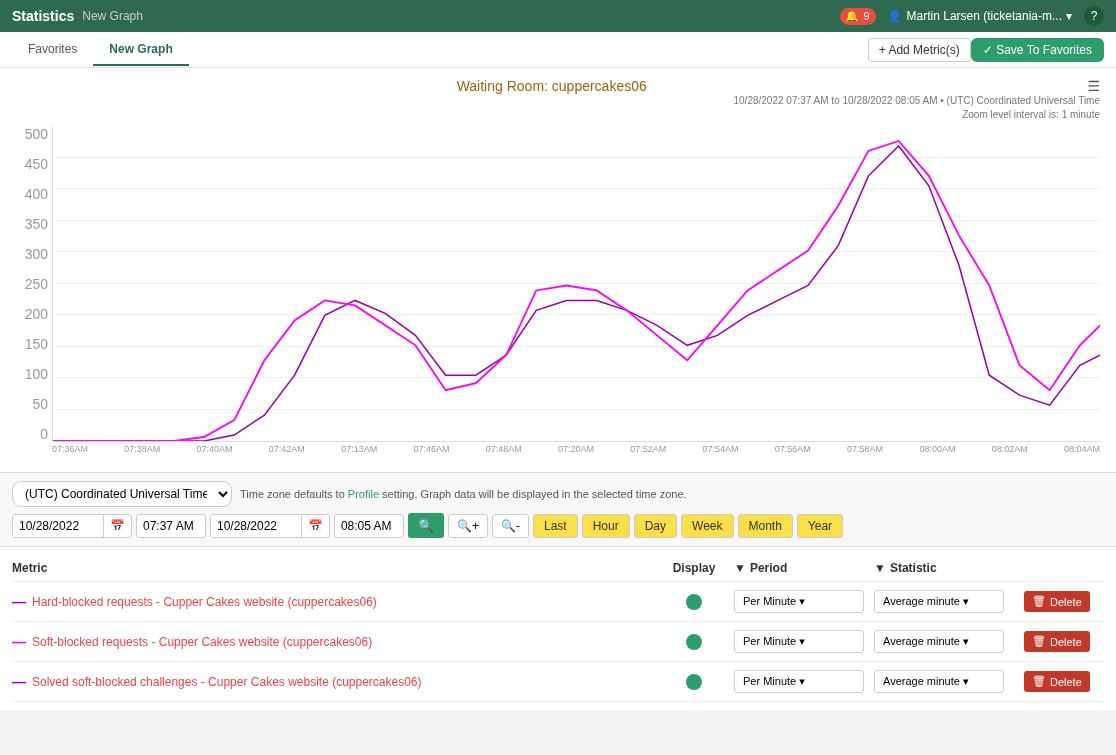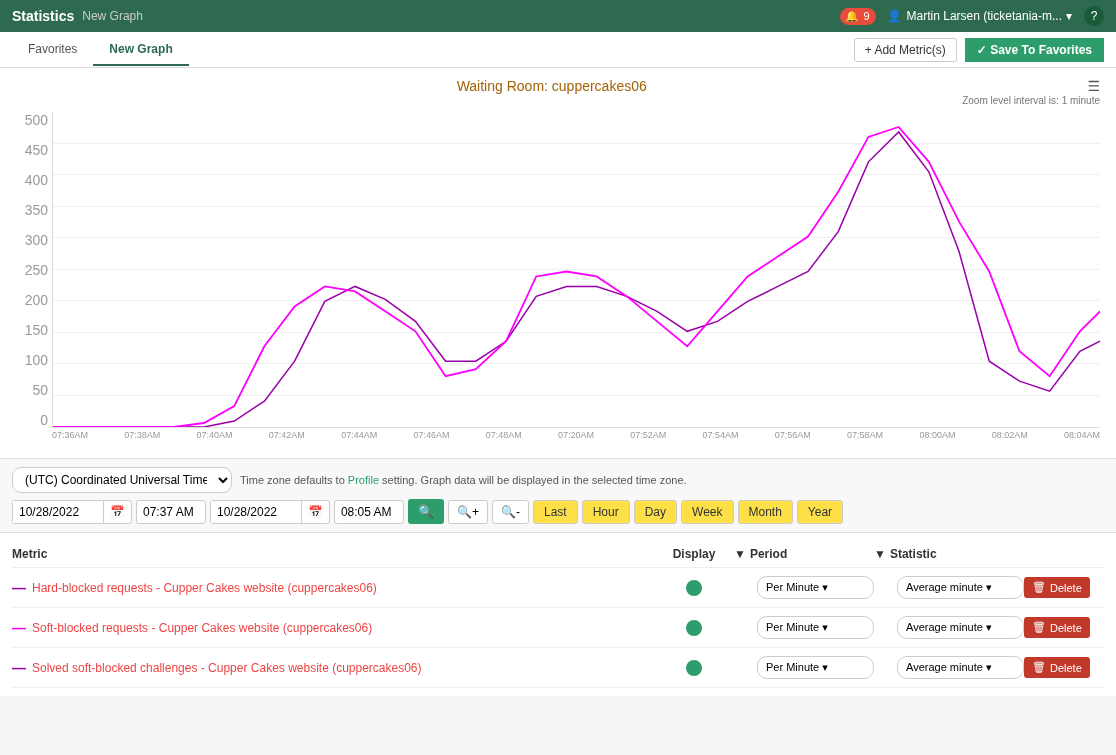--- a/index.html
+++ b/index.html
@@ -52,39 +52,38 @@
     }
     .tab-bar-left { display: flex; gap: 0; }
     .tab {
       padding: 8px 16px;
       cursor: pointer;
       font-size: 12px;
       border-bottom: 2px solid transparent;
       color: #555;
     }
     .tab.active { border-bottom: 2px solid #2d6a4f; color: #2d6a4f; font-weight: bold; }
-    .tab-bar-right { display: flex; gap: 8px; }
+    .tab-bar-right { display: flex; }
     .btn-add-metric {
       background: white;
       border: 1px solid #ccc;
       padding: 4px 10px;
       border-radius: 3px;
       cursor: pointer;
       font-size: 12px;
       color: #333;
     }
     .btn-save-favorites {
       background: #2d9e6b;
       border: none;
       padding: 4px 12px;
-      border-radius: 0;
+      border-radius: 6px;
       cursor: pointer;
       font-size: 12px;
       color: white;
-      font-weight: bold;
     }
 
     
     .chart-container {
       background: white;
       padding: 10px 16px 6px;
       border-bottom: 1px solid #ddd;
     }
     .chart-header { text-align: center; margin-bottom: 2px; }
     .chart-title { font-size: 14px; color: #a16207; }
@@ -206,21 +205,21 @@
       border-bottom: 1px solid #f0f0f0;
       font-size: 12px;
     }
     .metric-color-dash { width: 16px; margin-right: 4px; font-size: 14px; font-weight: bold; }
     .metric-name { flex: 1; color: #ef4444; }
     .display-toggle {
       width: 16px; height: 16px; border-radius: 50%; border: 2px solid #2d9e6b;
       background: #2d9e6b; margin: 0 auto; cursor: pointer;
     }
     .period-dropdown, .statistic-dropdown {
-      background: white; border: 1px solid #ccc; border-radius: 10px; padding: 4px 8px; font-size: 11px; cursor: pointer; width: 130px; display: flex; align-items: center; justify-content: space-between; margin-left: 23px;
+      background: white; border: 1px solid #ccc; border-radius: 3px; padding: 4px 8px; font-size: 11px; cursor: pointer; width: 130px; display: flex; align-items: center; justify-content: space-between;
     }
     .btn-delete {
       background: #c0392b; border: none; color: white; padding: 4px 8px; border-radius: 3px; cursor: pointer; font-size: 11px; display: flex; align-items: center; gap: 4px;
     }
 
     svg.chart-svg { position: absolute; top: 0; left: 0; width: 100%; height: 100%; }
   </style>
 </head>
 <body>
 
@@ -252,20 +251,21 @@
     <button class="btn-add-metric">+ Add Metric(s)</button>
     <button class="btn-save-favorites">✓ Save To Favorites</button>
   </div>
 </div>
 
 <div class="chart-container">
   <div class="chart-header">
     <span class="chart-menu-icon">☰</span>
     <div class="chart-title">Waiting Room: cuppercakes06</div>
     <div class="chart-meta">
+      <div>10/28/2022 07:37 AM to 10/28/2022 08:05 AM • (UTC) Coordinated Universal Time</div>
       <div>Zoom level interval is: 1 minute</div>
     </div>
   </div>
 
   <div class="chart-wrapper">
 
     <div class="chart-y-axis">
       <span class="y-label">0</span>
       <span class="y-label">50</span>
       <span class="y-label">100</span>
@@ -371,21 +371,21 @@
             1040,200
           "></polyline>
       </svg>
     </div>
 
     <div class="chart-x-axis">
       <span class="x-label">07:36AM</span>
       <span class="x-label">07:38AM</span>
       <span class="x-label">07:40AM</span>
       <span class="x-label">07:42AM</span>
-      <span class="x-label">07:44AM</span>
+      <span class="x-label">07:13AM</span>
       <span class="x-label">07:46AM</span>
       <span class="x-label">07:48AM</span>
       <span class="x-label">07:20AM</span>
       <span class="x-label">07:52AM</span>
       <span class="x-label">07:54AM</span>
       <span class="x-label">07:56AM</span>
       <span class="x-label">07:58AM</span>
       <span class="x-label">08:00AM</span>
       <span class="x-label">08:02AM</span>
       <span class="x-label">08:04AM</span>

